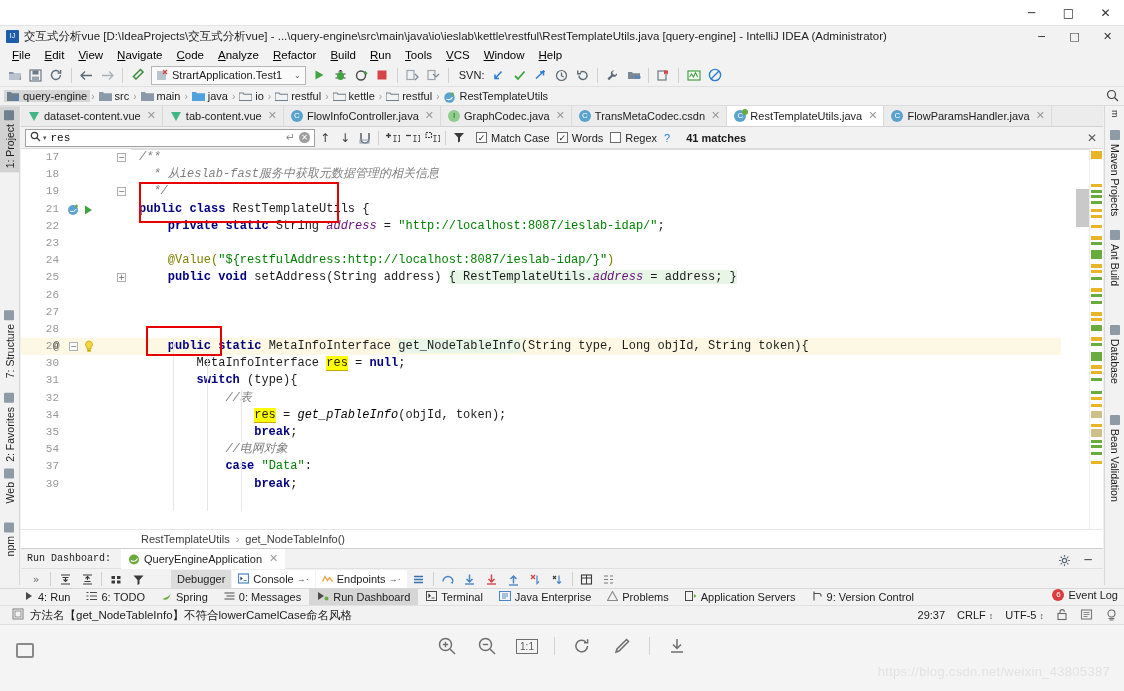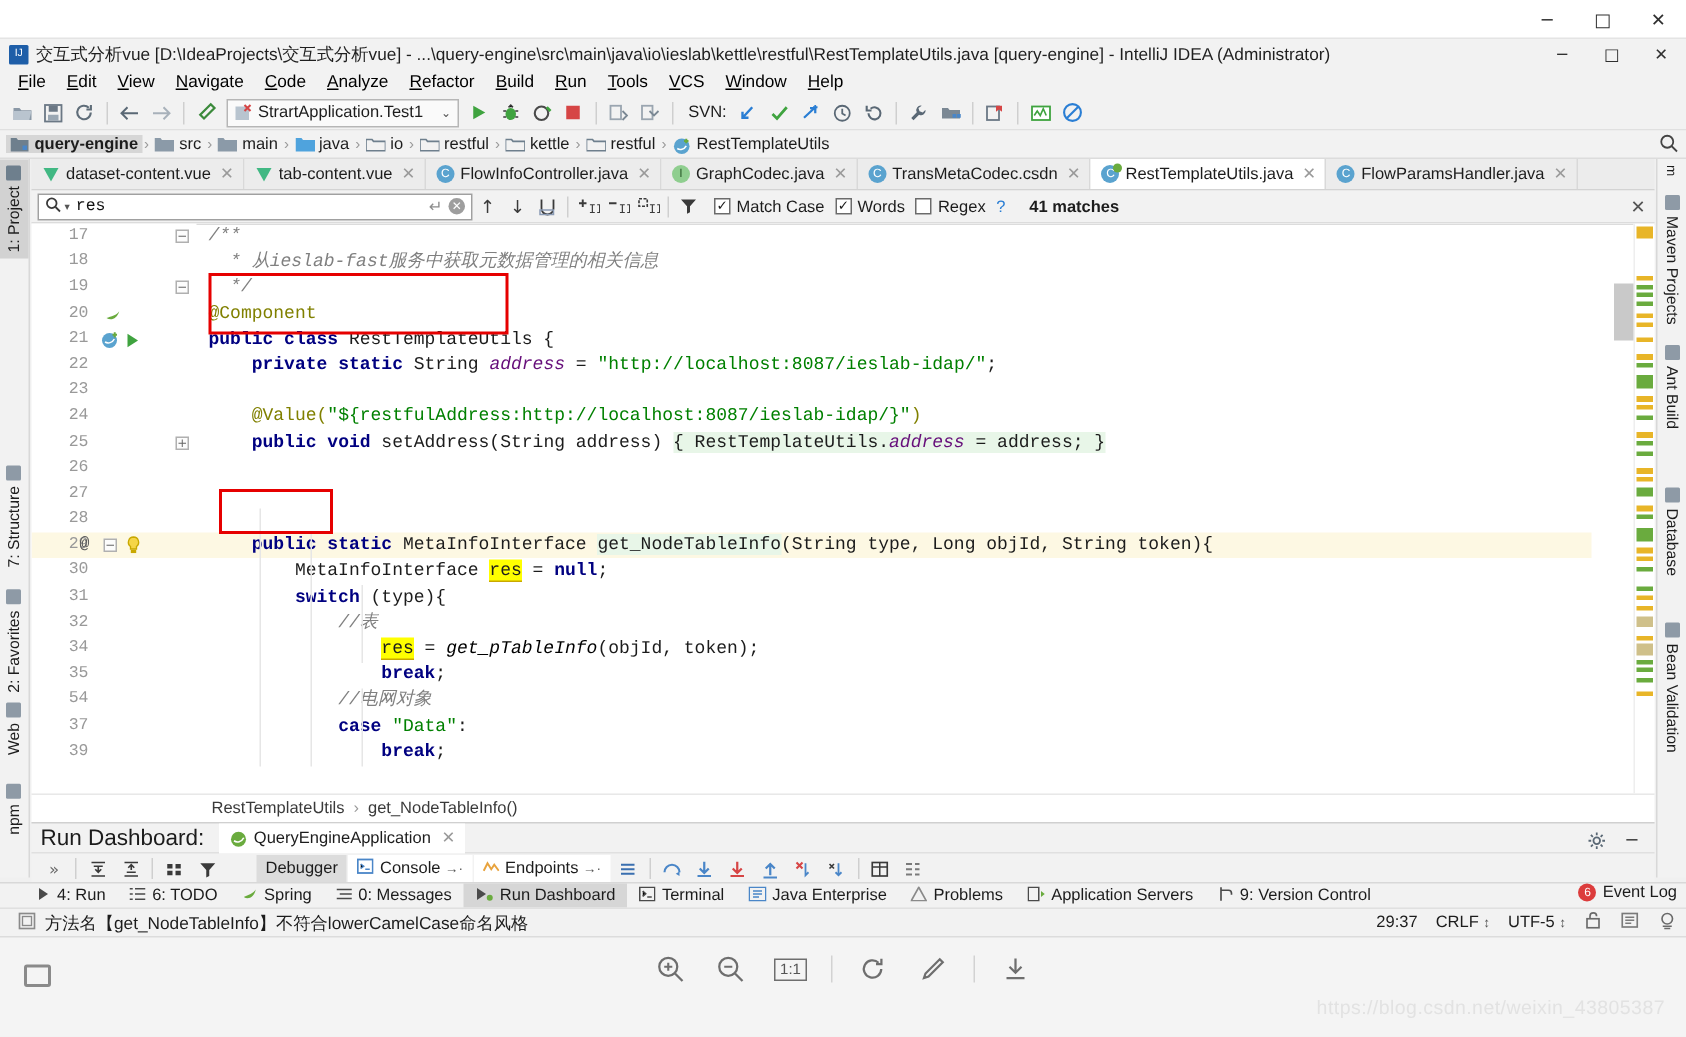--- a/index.html
+++ b/index.html
@@ -238,21 +238,21 @@
   
   .rdash {
     position:absolute; left:21px; top:548px; width:1082px; height:40px;
     background:#f2f2f2; border-top:1px solid #d0d0d0;
   }
   .rdash-head {
     position:absolute; left:0; top:0; width:1082px; height:20px;
     display:flex; align-items:center; padding-left:6px;
     border-bottom:1px solid #e0e0e0;
   }
-  .rdash-title { font-size:15px; margin-right:10px; }
+  .rdash-title { font-size:10px; margin-right:10px;font-family:Liberation Mono, monospace; }
   .rdash-tab {
     display:flex; align-items:center; height:20px; padding:0 7px;
     background:#ffffff; font-size:11px;
   }
   .rdash-tab .tico2 {
     width:12px; height:12px; margin-right:4px; position:relative;
   }
   .rdash-tools { position:absolute; right:4px; top:2px; display:flex; gap:2px; }
   .rdash-row2 {
     position:absolute; left:0; top:20px; width:1082px; height:20px;
@@ -509,21 +509,21 @@
         </svg>
     </div>
   </div>
 
   <div class="navbar" id="navbar">
       <div class="crumb sel">
         <span class="cico"><svg width="13" height="11" viewBox="0 0 13 11">
             <path d="M0 1h4l1 1.3h7V10H0z" fill="#6e7f8d"></path>
             <rect x="8" y="6" width="3" height="3" fill="#4a86c8"></rect>
           </svg></span>
-        <span style="font-weight: bold;">query-engine</span>
+        <span style="font-weight: normal;">query-engine</span>
       </div>
       <span class="crumb-sep">›</span>
       <div class="crumb">
         <span class="cico"><svg width="13" height="11" viewBox="0 0 13 11">
             <path d="M0 1h4l1 1.3h8V10H0z" fill="#8b9aa8"></path>
           </svg></span>
         <span>src</span>
       </div>
       <span class="crumb-sep">›</span>
       <div class="crumb">
@@ -727,23 +727,20 @@
     <span class="matches">41 matches</span>
     <span class="fb-close">✕</span>
   </div>
 
   <div class="editor">
     <div class="methsep" style="top:0;"></div>
     <div class="code-area" id="code-area">
         <div class="row"><span class="lnum">17</span><span class="fold">−</span><span class="codetext"><span class="cmt">/**</span></span></div>
         <div class="row"><span class="lnum">18</span><span class="codetext"><span class="cmt">  * 从ieslab-fast服务中获取元数据管理的相关信息</span></span></div>
         <div class="row"><span class="lnum">19</span><span class="fold">−</span><span class="codetext"><span class="cmt">  */</span></span></div>
-        <div class="row"><span class="lnum">20</span><span class="gico" style="left: 48px; top: 3px;"><svg width="12" height="12" viewBox="0 0 12 12">
-              <path d="M2 8c3 2 7 0.5 8.5-4.5C9 6 5 7 2 8z" fill="#6aab3e"></path>
-            </svg></span><span class="codetext"><span class="anno">@Component</span></span></div>
         <div class="row"><span class="lnum">21</span><span class="gico" style="left: 46px; top: 3px;"><svg width="32" height="12" viewBox="0 0 32 12">
               <circle cx="6" cy="6" r="5" fill="#5aa3cf"></circle>
               <path d="M3 7c2 1.2 5 0.6 6.2-2" stroke="#fff" stroke-width="1" fill="none"></path>
               <path d="M9.5 0.5v3.5M8 2.2h3" stroke="#6aab3e" stroke-width="1.3"></path>
               <path d="M18 1.5l7 4.5-7 4.5z" fill="#3fa33f"></path>
             </svg></span><span class="codetext"><span class="kw">public class</span> RestTemplateUtils {</span></div>
         <div class="row"><span class="lnum">22</span><span class="codetext">    <span class="kw">private static</span> String <span class="fld">address</span> = <span class="str">"http://localhost:8087/ieslab-idap/"</span>;</span></div>
         <div class="row"><span class="lnum">23</span><span class="codetext"></span></div>
         <div class="row"><span class="lnum">24</span><span class="codetext">    <span class="anno">@Value(</span><span class="str">"${restfulAddress:http://localhost:8087/ieslab-idap/}"</span><span class="anno">)</span></span></div>
         <div class="row"><span class="lnum">25</span><span class="fold">+</span><span class="codetext">    <span class="kw">public void</span> setAddress(String address) <span class="hlmatch2">{ RestTemplateUtils.<span class="fld">address</span> = address; }</span></span></div>

